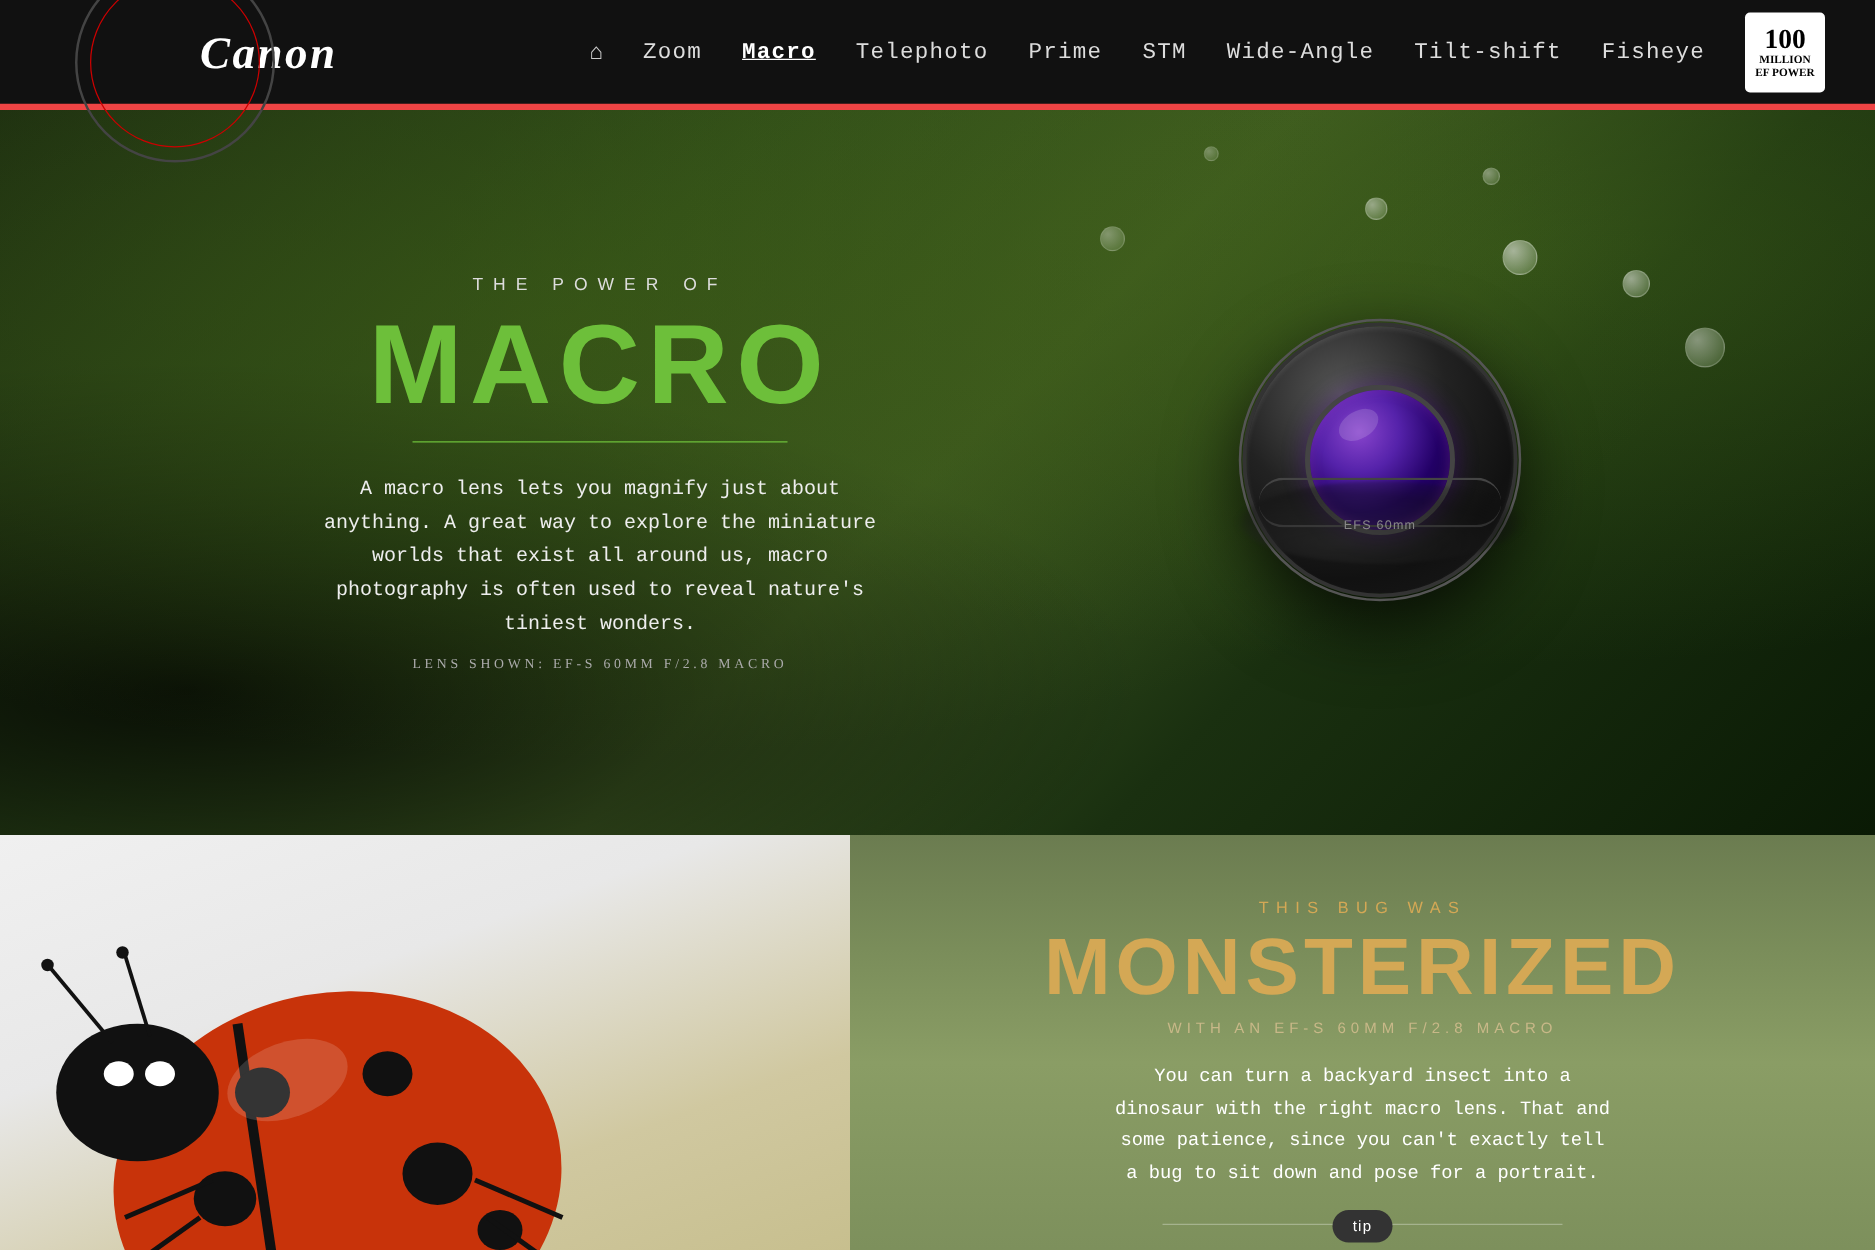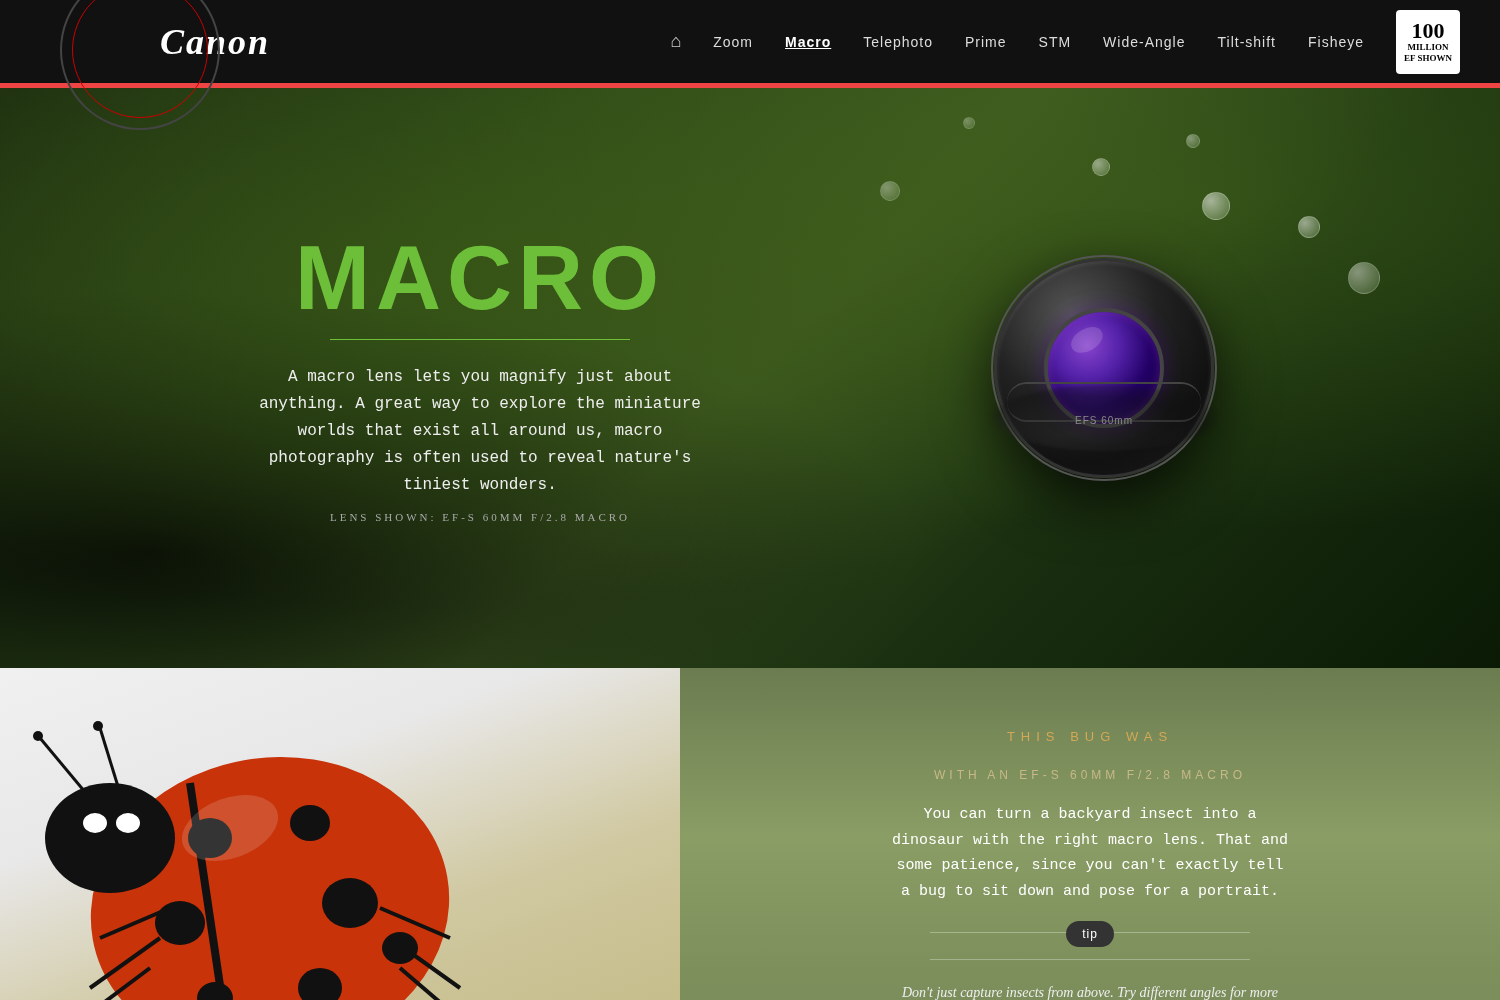--- a/index.html
+++ b/index.html
@@ -62,25 +62,25 @@
       margin-left: auto;
     }
 
     .nav-home {
       color: #ccc;
       font-size: 18px;
     }
 
     .nav-item {
       color: #ddd;
-      font-size: 14px;
+      font-size: 18px;
       text-decoration: none;
       letter-spacing: 1px;
       cursor: pointer;
-      font-family: Liberation Sans, sans-serif;
+      font-family: Liberation Mono, monospace;
     }
 
     .nav-item.active {
       color: #fff;
       font-weight: bold;
       text-decoration: underline;
     }
 
     .header-badge {
       margin-left: 32px;
@@ -336,21 +336,20 @@
       line-height: 1;
       margin-bottom: 10px;
     }
 
     .bug-lens-info {
       color: #c8b888;
       font-family: Arial, sans-serif;
       font-size: 12px;
       letter-spacing: 4px;
       margin-bottom: 20px;
-      margin-top: 16px;
     }
 
     .bug-description {
       color: #fff;
       font-size: 15px;
       line-height: 1.7;
       font-family: Liberation Mono, monospace;
       max-width: 400px;
       margin-bottom: 28px;
     }
@@ -410,36 +409,37 @@
     <a class="nav-item">Prime</a>
     <a class="nav-item">STM</a>
     <a class="nav-item">Wide-Angle</a>
     <a class="nav-item">Tilt-shift</a>
     <a class="nav-item">Fisheye</a>
   </nav>
 
   <div class="header-badge">
     <span class="badge-100">100</span>
     <span>MILLION</span>
-    <span>EF SHOWN</span>
+    <span>EF POWER</span>
   </div>
 </header>
 
 <section class="hero">
   <div class="hero-bg"></div>
 
   <div class="droplet" style="width:28px;height:28px;top:18%;right:18%;opacity:0.7;"></div>
   <div class="droplet" style="width:18px;height:18px;top:12%;right:26%;opacity:0.6;"></div>
   <div class="droplet" style="width:22px;height:22px;top:22%;right:12%;opacity:0.65;"></div>
   <div class="droplet" style="width:14px;height:14px;top:8%;right:20%;opacity:0.5;"></div>
   <div class="droplet" style="width:32px;height:32px;top:30%;right:8%;opacity:0.55;"></div>
   <div class="droplet" style="width:12px;height:12px;top:5%;right:35%;opacity:0.4;"></div>
   <div class="droplet" style="width:20px;height:20px;top:16%;right:40%;opacity:0.45;"></div>
 
   <div class="hero-text">
+    <p class="hero-subtitle">THE POWER OF</p>
     <h1 class="hero-title">MACRO</h1>
     <div class="hero-divider"></div>
     <p class="hero-description">A macro lens lets you magnify just about anything. A great way to explore the miniature worlds that exist all around us, macro photography is often used to reveal nature's tiniest wonders.</p>
     <p class="hero-lens-label">LENS SHOWN: EF-S 60MM F/2.8 MACRO</p>
   </div>
 
   <div class="hero-lens">
     <div class="lens-visual">
       <div class="lens-body">
         <div class="lens-ring-outer"></div>
@@ -496,20 +496,21 @@
 
         <line x1="430" y1="310" x2="500" y2="360" stroke="#111" stroke-width="4"></line>
         <line x1="440" y1="340" x2="510" y2="400" stroke="#111" stroke-width="4"></line>
         <line x1="420" y1="280" x2="490" y2="310" stroke="#111" stroke-width="4"></line>
       </svg>
     </div>
   </div>
 
   <div class="bug-content">
     <p class="bug-subtitle">THIS BUG WAS</p>
+    <h2 class="bug-title">MONSTERIZED</h2>
     <p class="bug-lens-info">WITH AN EF-S 60MM F/2.8 MACRO</p>
     <p class="bug-description">You can turn a backyard insect into a dinosaur with the right macro lens. That and some patience, since you can't exactly tell a bug to sit down and pose for a portrait.</p>
 
     <div class="tip-divider-wrapper">
       <div class="tip-line"></div>
       <div class="tip-badge">tip</div>
       <div class="tip-line"></div>
     </div>
 
     <p class="tip-text">Don't just capture insects from above. Try different angles for more powerful results.</p>

